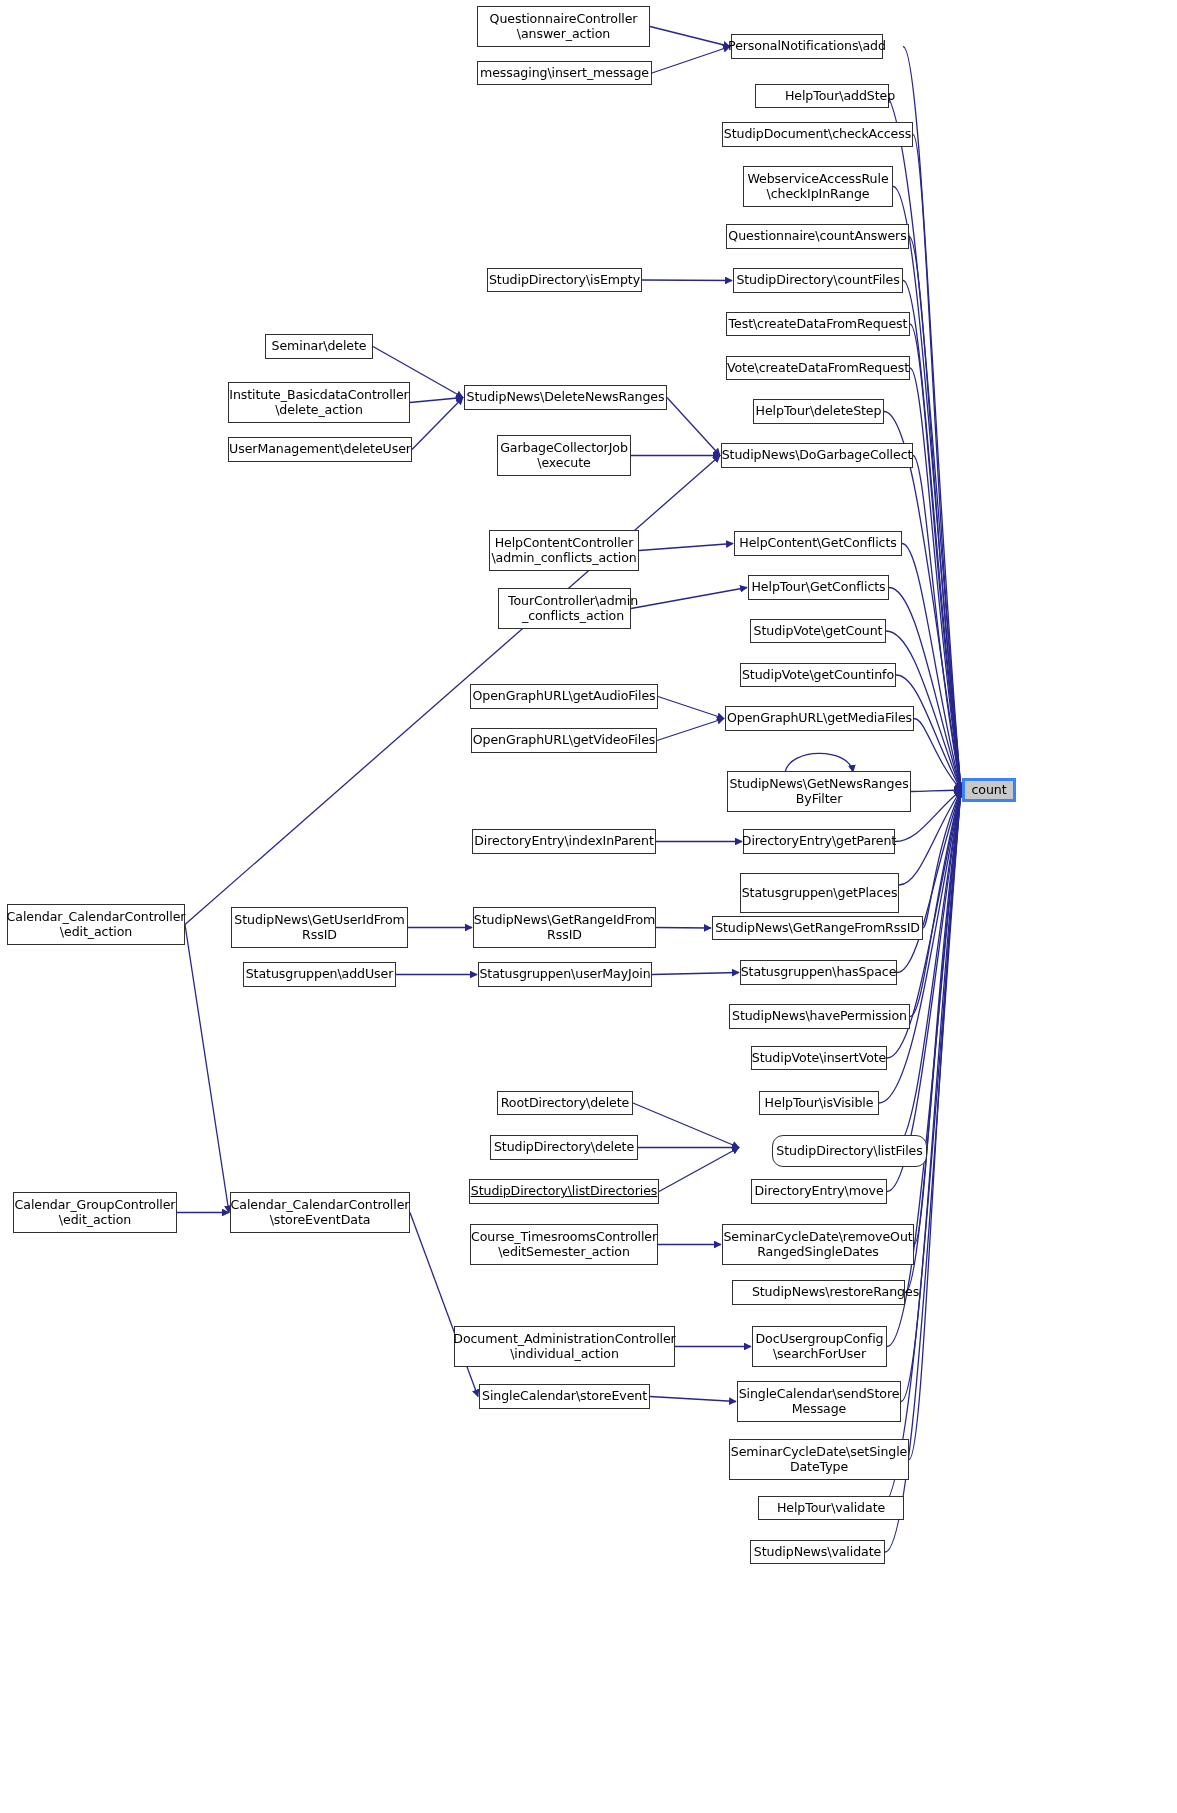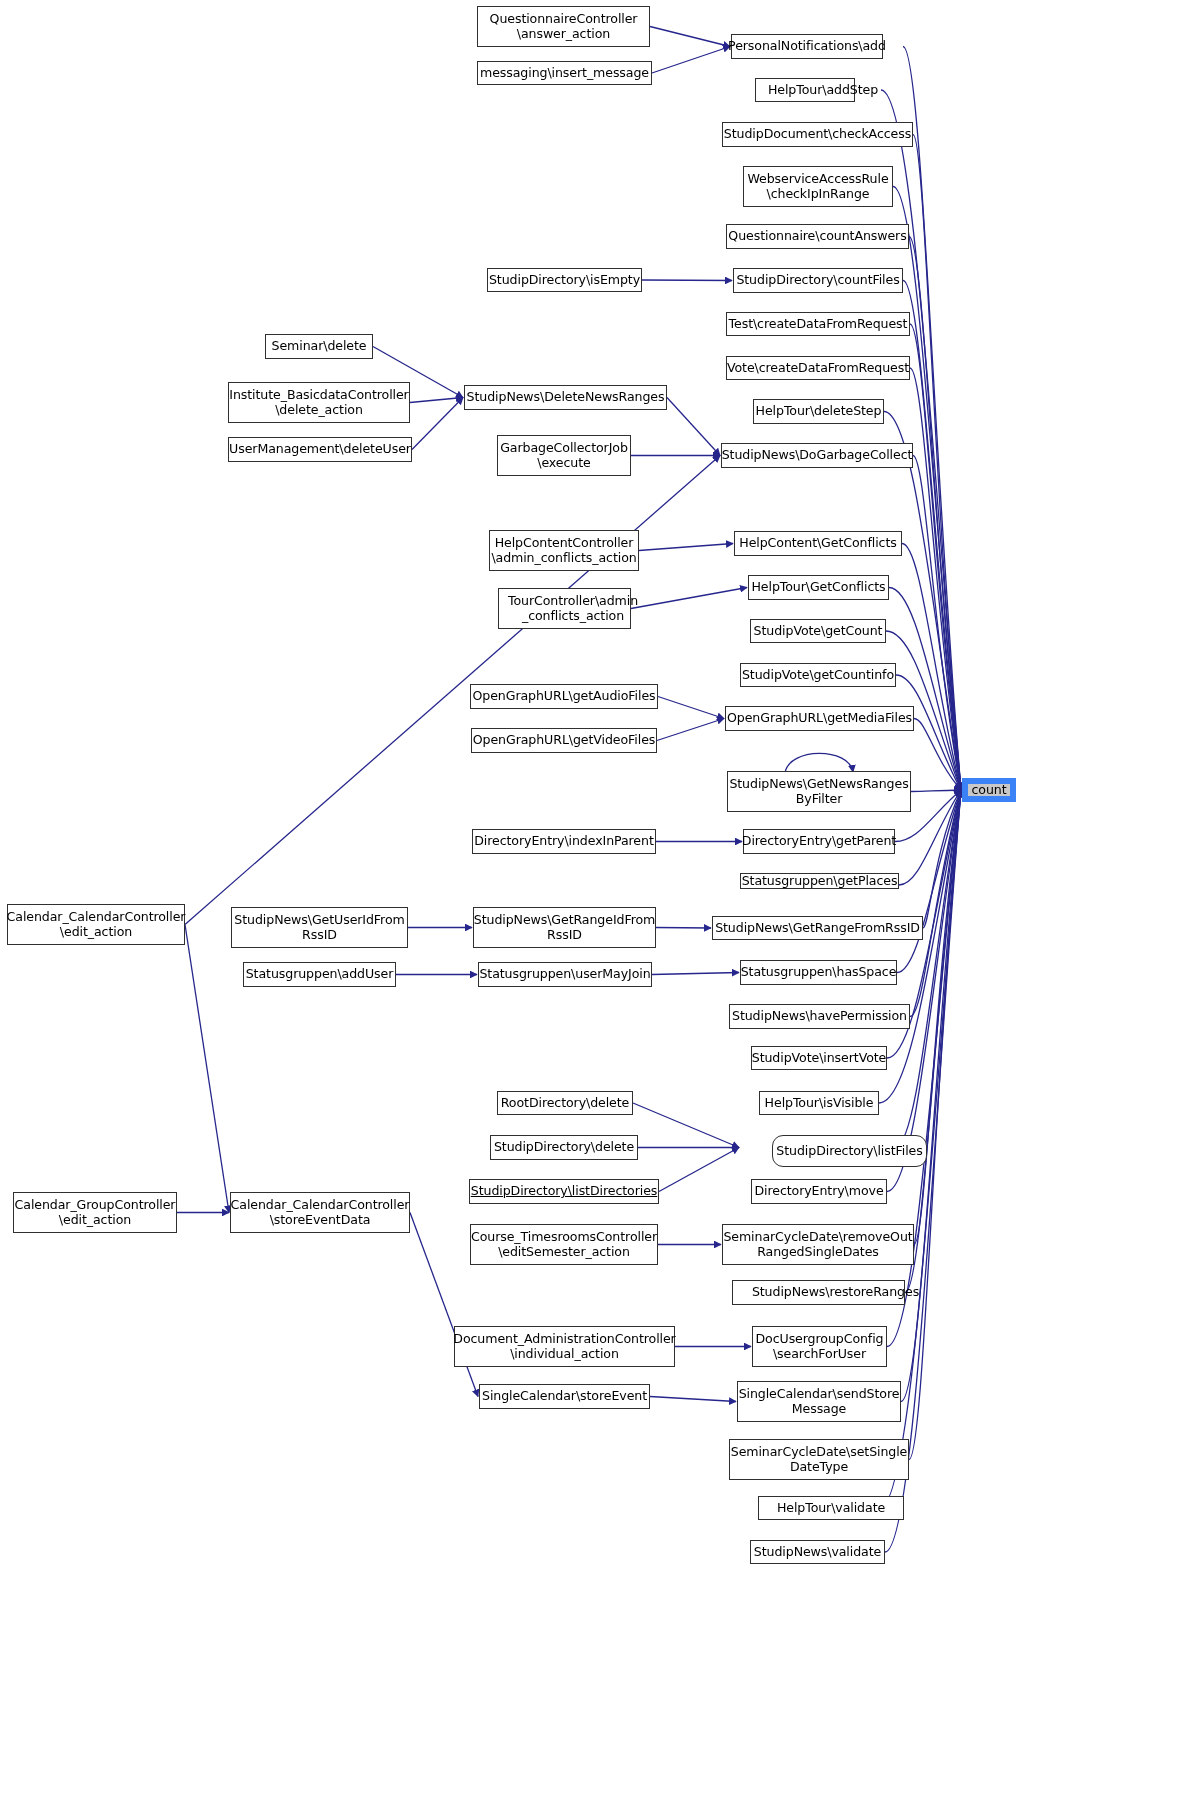--- a/index.html
+++ b/index.html
@@ -3,21 +3,21 @@
 <meta charset="utf-8">
 <style>
   html,body{margin:0;padding:0;background:#ffffff;}
   #canvas{position:relative;width:1177px;height:1813px;background:#ffffff;
           font-family:"DejaVu Sans","Liberation Sans",sans-serif;overflow:hidden;}
   svg.edges{position:absolute;left:0;top:0;width:1177px;height:1813px;pointer-events:none;}
   .node{position:absolute;box-sizing:border-box;border:1px solid #303030;
         background:#ffffff;color:#000000;display:flex;align-items:center;
         justify-content:center;text-align:center;line-height:1.12;
         font-size:12.6px;letter-spacing:-0.1px;padding:1px 3px;}
-  .node.hl{background:#c8c8c8;border:6px solid #3b82f6;}
+  .node.hl{background:#c8c8c8;border:3px solid #3b82f6;}
   .node .l2{display:block;}
 </style>
 </head>
 <body>
 
 <div id="canvas">
   <svg class="edges" id="edge-layer" viewBox="0 0 1177 1813" xmlns="http://www.w3.org/2000/svg">
     <defs>
       <marker id="arrow" viewBox="0 0 10 10" refX="9" refY="5" markerWidth="6" markerHeight="6" orient="auto-start-reverse">
         <path d="M 0 0 L 10 5 L 0 10 z" fill="#26268c"></path>
@@ -96,21 +96,21 @@
       <div class="node" style="left: 477px; top: 61px; width: 175px; height: 24px;">
         <div>
           <span class="l2">messaging\insert_message</span>
         </div>
       </div>
       <div class="node" style="left: 731px; top: 34px; width: 152px; height: 25px;">
         <div>
           <span class="l2">PersonalNotifications\add</span>
         </div>
       </div>
-      <div class="node" style="left: 755px; top: 78px; width: 100px; height: 24px; padding-left: 39px;">
+      <div class="node" style="left: 755px; top: 84px; width: 134px; height: 24px; padding-left: 39px;">
         <div>
           <span class="l2">HelpTour\addStep</span>
         </div>
       </div>
       <div class="node" style="left: 722px; top: 122px; width: 191px; height: 25px;">
         <div>
           <span class="l2">StudipDocument\checkAccess</span>
         </div>
       </div>
       <div class="node" style="left: 743px; top: 166px; width: 150px; height: 41px;">
@@ -243,21 +243,21 @@
       <div class="node" style="left: 472px; top: 829px; width: 184px; height: 25px;">
         <div>
           <span class="l2">DirectoryEntry\indexInParent</span>
         </div>
       </div>
       <div class="node" style="left: 743px; top: 829px; width: 152px; height: 25px;">
         <div>
           <span class="l2">DirectoryEntry\getParent</span>
         </div>
       </div>
-      <div class="node" style="left: 740px; top: 873px; width: 159px; height: 16px;">
+      <div class="node" style="left: 740px; top: 873px; width: 159px; height: 40px;">
         <div>
           <span class="l2">Statusgruppen\getPlaces</span>
         </div>
       </div>
       <div class="node" style="left: 231px; top: 907px; width: 177px; height: 41px;">
         <div>
           <span class="l2">StudipNews\GetUserIdFrom</span>
           <span class="l2">RssID</span>
         </div>
       </div>

